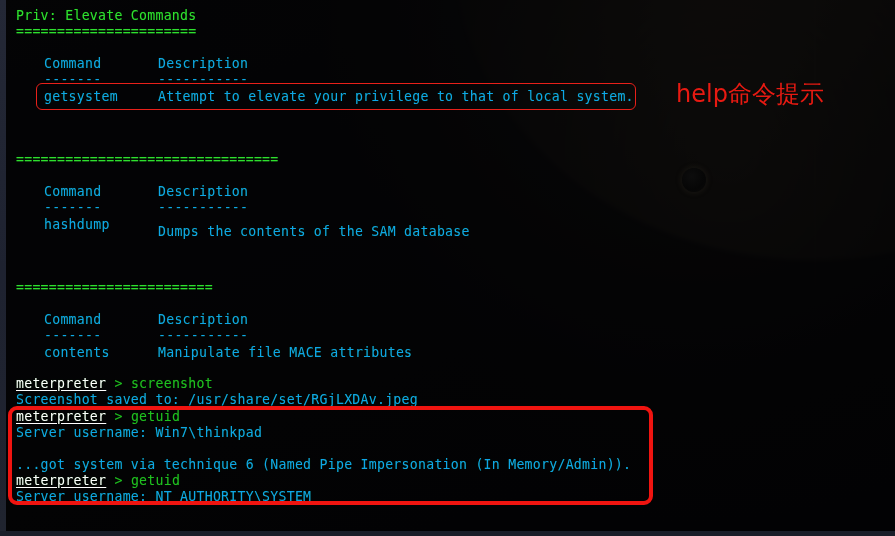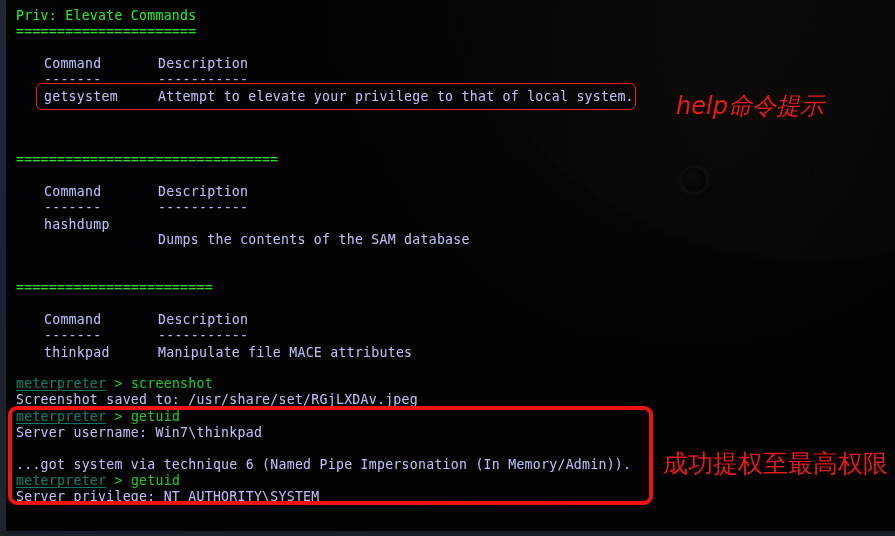--- a/index.html
+++ b/index.html
@@ -85,31 +85,31 @@
     height: 536px;
     padding: 0;
   }
   .line {
     position: absolute;
     left: 16px;
     white-space: pre;
     font-size: 13.2px;
     line-height: 16px;
     letter-spacing: 0.02em;
-    color: #c4b5fd;
+    color: #0ea5e9;
     text-shadow: 0 0 1px rgba(34,195,34,0.35);
   }
   .line.indent1 { left: 44px; }
   .line.bright { color: #2ee02e; }
 
   .prompt { color: #1fbf1f; }
   .prompt .host {
     text-decoration: underline;
     text-underline-offset: 2px;
-    color: #0f766e;
+    color: #ffffff;
   }
 
   .cursor {
     display: inline-block;
     width: 8px;
     height: 13px;
     background: #2ee02e;
     vertical-align: -2px;
   }
 
@@ -160,45 +160,44 @@
     <div class="line" style="top:72px; left:158px">-----------</div>
     <div class="line indent1" style="top:89px">getsystem</div>
     <div class="line" style="top:89px; left:158px">Attempt to elevate your privilege to that of local system.</div>
 
     <div class="line bright" style="top:152px">================================</div>
     <div class="line indent1" style="top:184px">Command</div>
     <div class="line" style="top:184px; left:158px">Description</div>
     <div class="line indent1" style="top:200px">-------</div>
     <div class="line" style="top:200px; left:158px">-----------</div>
     <div class="line indent1" style="top:217px">hashdump</div>
-    <div class="line" style="top:232px; left:158px">Dumps the contents of the SAM database</div>
+    <div class="line" style="top:224px; left:158px">Dumps the contents of the SAM database</div>
 
     <div class="line bright" style="top:280px">========================</div>
     <div class="line indent1" style="top:312px">Command</div>
     <div class="line" style="top:312px; left:158px">Description</div>
     <div class="line indent1" style="top:328px">-------</div>
     <div class="line" style="top:328px; left:158px">-----------</div>
-    <div class="line indent1" style="top:345px">thinkpad</div>
+    <div class="line indent1" style="top:345px">contents</div>
     <div class="line" style="top:345px; left:158px">Manipulate file MACE attributes</div>
 
     <div class="line prompt" style="top:376px"><span class="host">meterpreter</span><span> &gt; </span><span>screenshot</span></div>
     <div class="line" style="top:392px">Screenshot saved to: /usr/share/set/RGjLXDAv.jpeg</div>
 
     <div class="line prompt" style="top:409px"><span class="host">meterpreter</span><span> &gt; </span><span>getuid</span></div>
     <div class="line" style="top:425px">Server username: Win7\thinkpad</div>
 
     <div class="line" style="top:457px">...got system via technique 6 (Named Pipe Impersonation (In Memory/Admin)).</div>
 
     <div class="line prompt" style="top:473px"><span class="host">meterpreter</span><span> &gt; </span><span>getuid</span></div>
-    <div class="line" style="top:489px">Server privilege: NT AUTHORITY\SYSTEM</div>
+    <div class="line" style="top:489px">Server username: NT AUTHORITY\SYSTEM</div>
 
 
   </div>
 
   <div class="anno-box" style="left:36px; top:83px; width:600px; height:27px;"></div>
 
-  <div class="anno-text" style="left:676px; top:92px;font-style:italic;">help命令提示</div>
+  <div class="anno-text" style="left:676px; top:80px;">help命令提示</div>
 
   <div class="anno-box thick" style="left:8px; top:406px; width:645px; height:99px;"></div>
 
-  <div class="anno-text" style="left:663px; top:450px; font-size:25px;">成功提权至最高权限</div>
 
 </div>
 
 </body></html>

